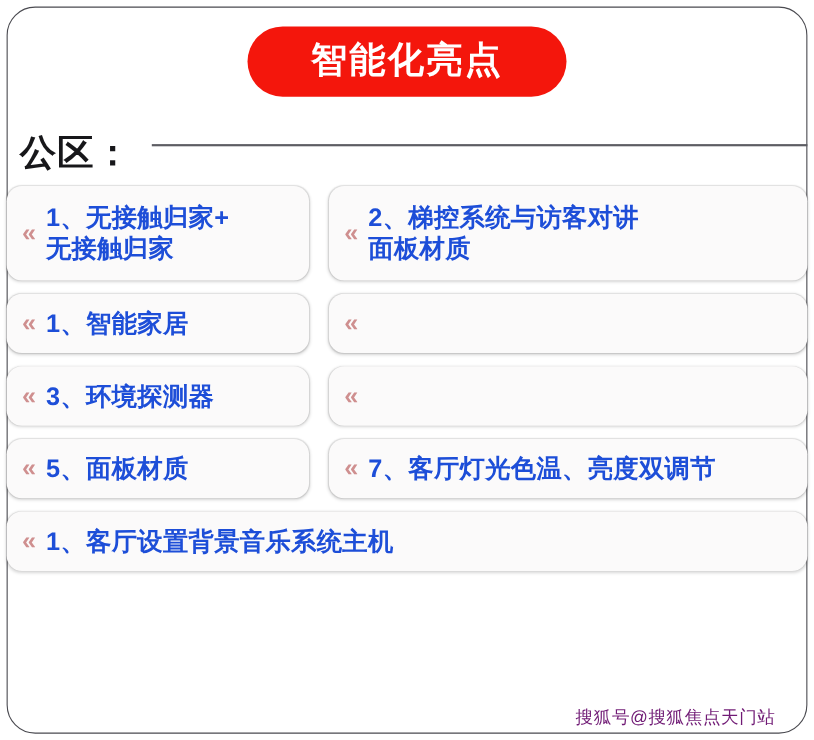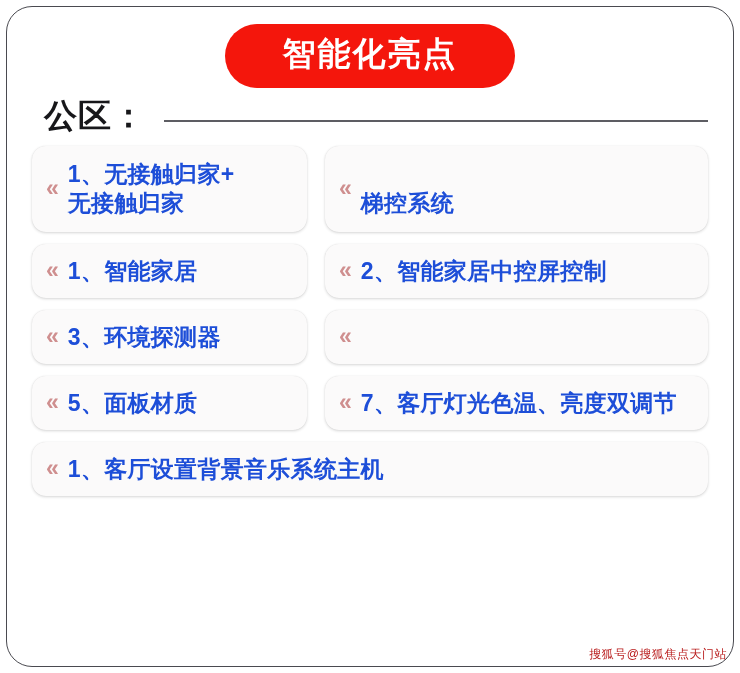--- a/index.html
+++ b/index.html
@@ -31,21 +31,21 @@
     background: #ffffff;
     pointer-events: none;
   }
 
   .content {
     position: absolute;
     left: 0;
     top: 0;
     width: 740px;
     height: 516px;
-    padding: 0 32px;
+    padding: 0 6px;
   }
 
   
   .title-wrap {
     display: flex;
     justify-content: center;
     padding-top: 24px;
   }
   .title-pill {
     background: #f4160c;
@@ -59,22 +59,22 @@
     font-size: 33px;
     font-weight: bold;
     letter-spacing: 2px;
     line-height: 1.18;
     white-space: nowrap;
   }
 
   
   .section-head {
     display: flex;
-    align-items: center;
-    margin-top: 10px;
+    align-items: flex-start;
+    margin-top: 33px;
     padding-left: 12px;
   }
   .section-title {
     font-size: 33px;
     font-weight: bold;
     color: #17171a;
     letter-spacing: 1px;
     white-space: nowrap;
     line-height: 1.1;
   }
@@ -121,24 +121,24 @@
     font-size: 23px;
     font-weight: bold;
     color: #1d4ed8;
     line-height: 1.25;
     letter-spacing: 0.3px;
   }
 
   
   .watermark {
     position: absolute;
-    right: 13px;
+    right: 35px;
     bottom: 10px;
-    font-size: 12px;
-    color: #b91c1c;
+    font-size: 16px;
+    color: #701a75;
     letter-spacing: 0.5px;
     white-space: nowrap;
   }
 </style>
 </head>
 <body>
 
 <div class="page">
 
   <div class="frame"></div>
@@ -160,35 +160,34 @@
       <div class="card two-line col-left">
         <span class="chev">«</span>
         <span class="card-text">
           <span>1、无接触归家+</span><br>
           <span>无接触归家</span>
         </span>
       </div>
       <div class="card two-line col-right">
         <span class="chev">«</span>
         <span class="card-text">
-          <br>
-          <span>梯控系统</span>
+          <span>2、梯控系统与访客对讲</span><br>
+          <span>面板材质</span>
         </span>
       </div>
     </div>
 
 
     <div class="row">
       <div class="card col-left">
         <span class="chev">«</span>
         <span class="card-text">1、智能家居</span>
       </div>
       <div class="card col-right">
         <span class="chev">«</span>
-        <span class="card-text">2、智能家居中控屏控制</span>
       </div>
     </div>
 
     <div class="row">
       <div class="card col-left">
         <span class="chev">«</span>
         <span class="card-text">3、环境探测器</span>
       </div>
       <div class="card col-right">
         <span class="chev">«</span>

